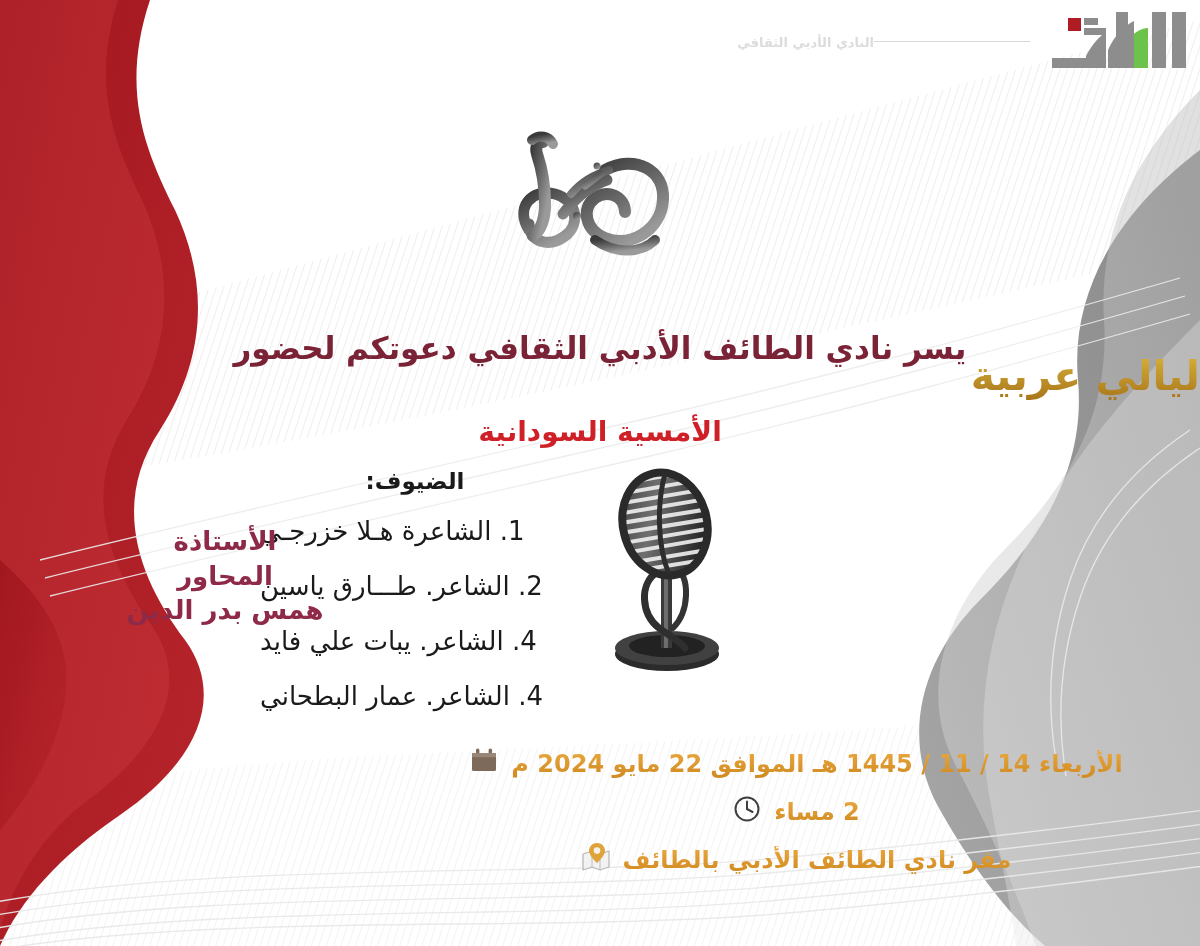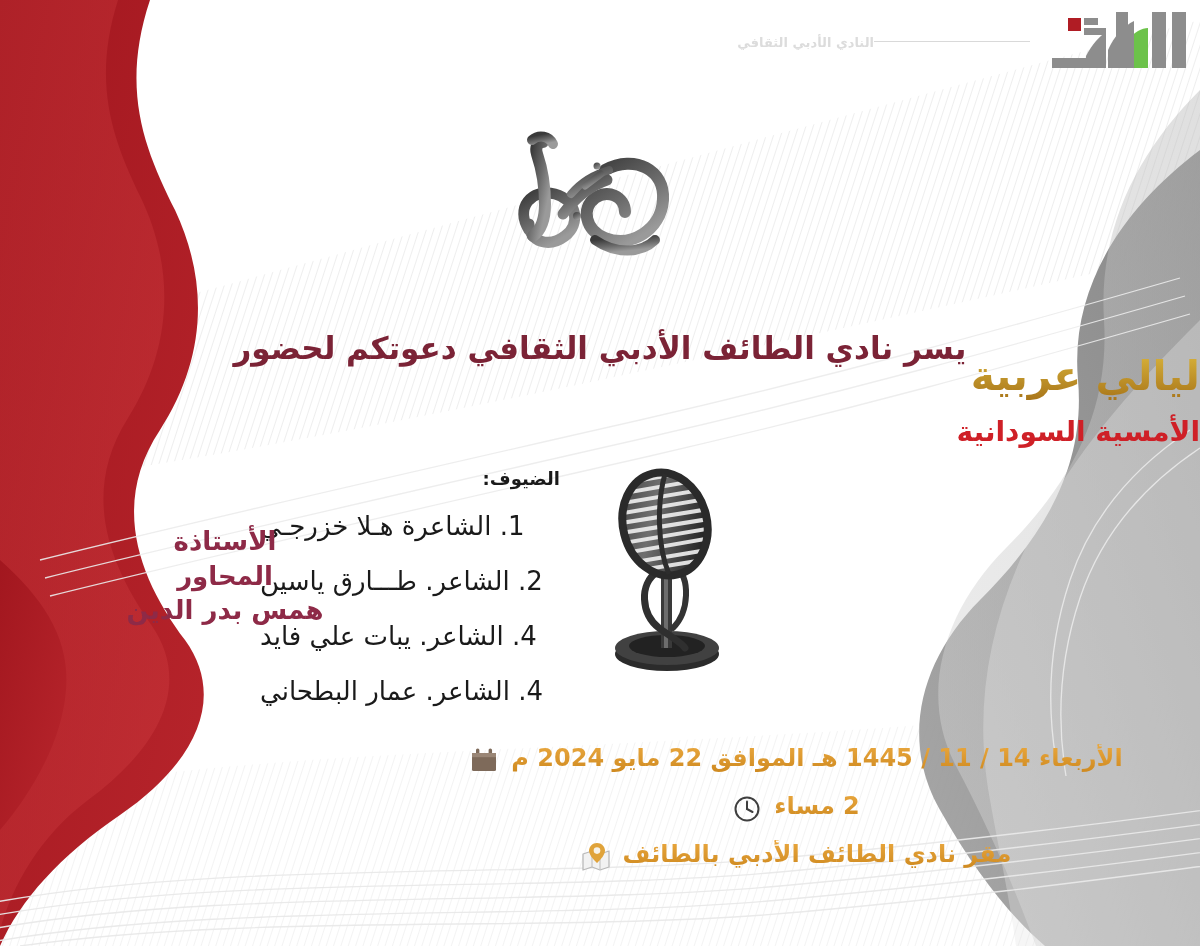--- a/index.html
+++ b/index.html
@@ -101,42 +101,42 @@
     -webkit-background-clip: text;
     background-clip: text;
     -webkit-text-fill-color: transparent;
     white-space: nowrap;
   }
   .event-subtitle {
     position: absolute;
     top: 415px;
     left: 0;
     right: 0;
-    text-align: right;
+    text-align: center;
     direction: rtl;
     font-size: 28px;
     font-weight: 700;
     color: #cf2027;
     white-space: nowrap;
   }
 
   
   .guests-block {
     position: absolute;
     top: 468px;
     right: 640px;
     width: 300px;
     direction: rtl;
     text-align: left;
   }
   .guests-heading {
-    font-size: 18px;
+    font-size: 23px;
     font-weight: 700;
     color: #1a1a1a;
-    text-align: right;
+    text-align: center;
     margin: 0 0 22px 10px;
     padding-right: 0;
   }
   .guest-item {
     font-size: 26px;
     font-weight: 400;
     color: #1a1a1a;
     text-align: left;
     margin-bottom: 25px;
     white-space: nowrap;
@@ -171,21 +171,21 @@
   
   .details {
     position: absolute;
     top: 744px;
     left: 0;
     right: 0;
     direction: rtl;
   }
   .detail-row {
     display: flex;
-    align-items: flex-start;
+    align-items: flex-end;
     justify-content: center;
     gap: 10px;
     margin-bottom: 14px;
   }
   .detail-row.date   { padding-left: 390px; }
   .detail-row.time   { padding-left: 390px; }
   .detail-row.place  { padding-left: 390px; }
   .detail-text {
     font-size: 24px;
     font-weight: 700;

